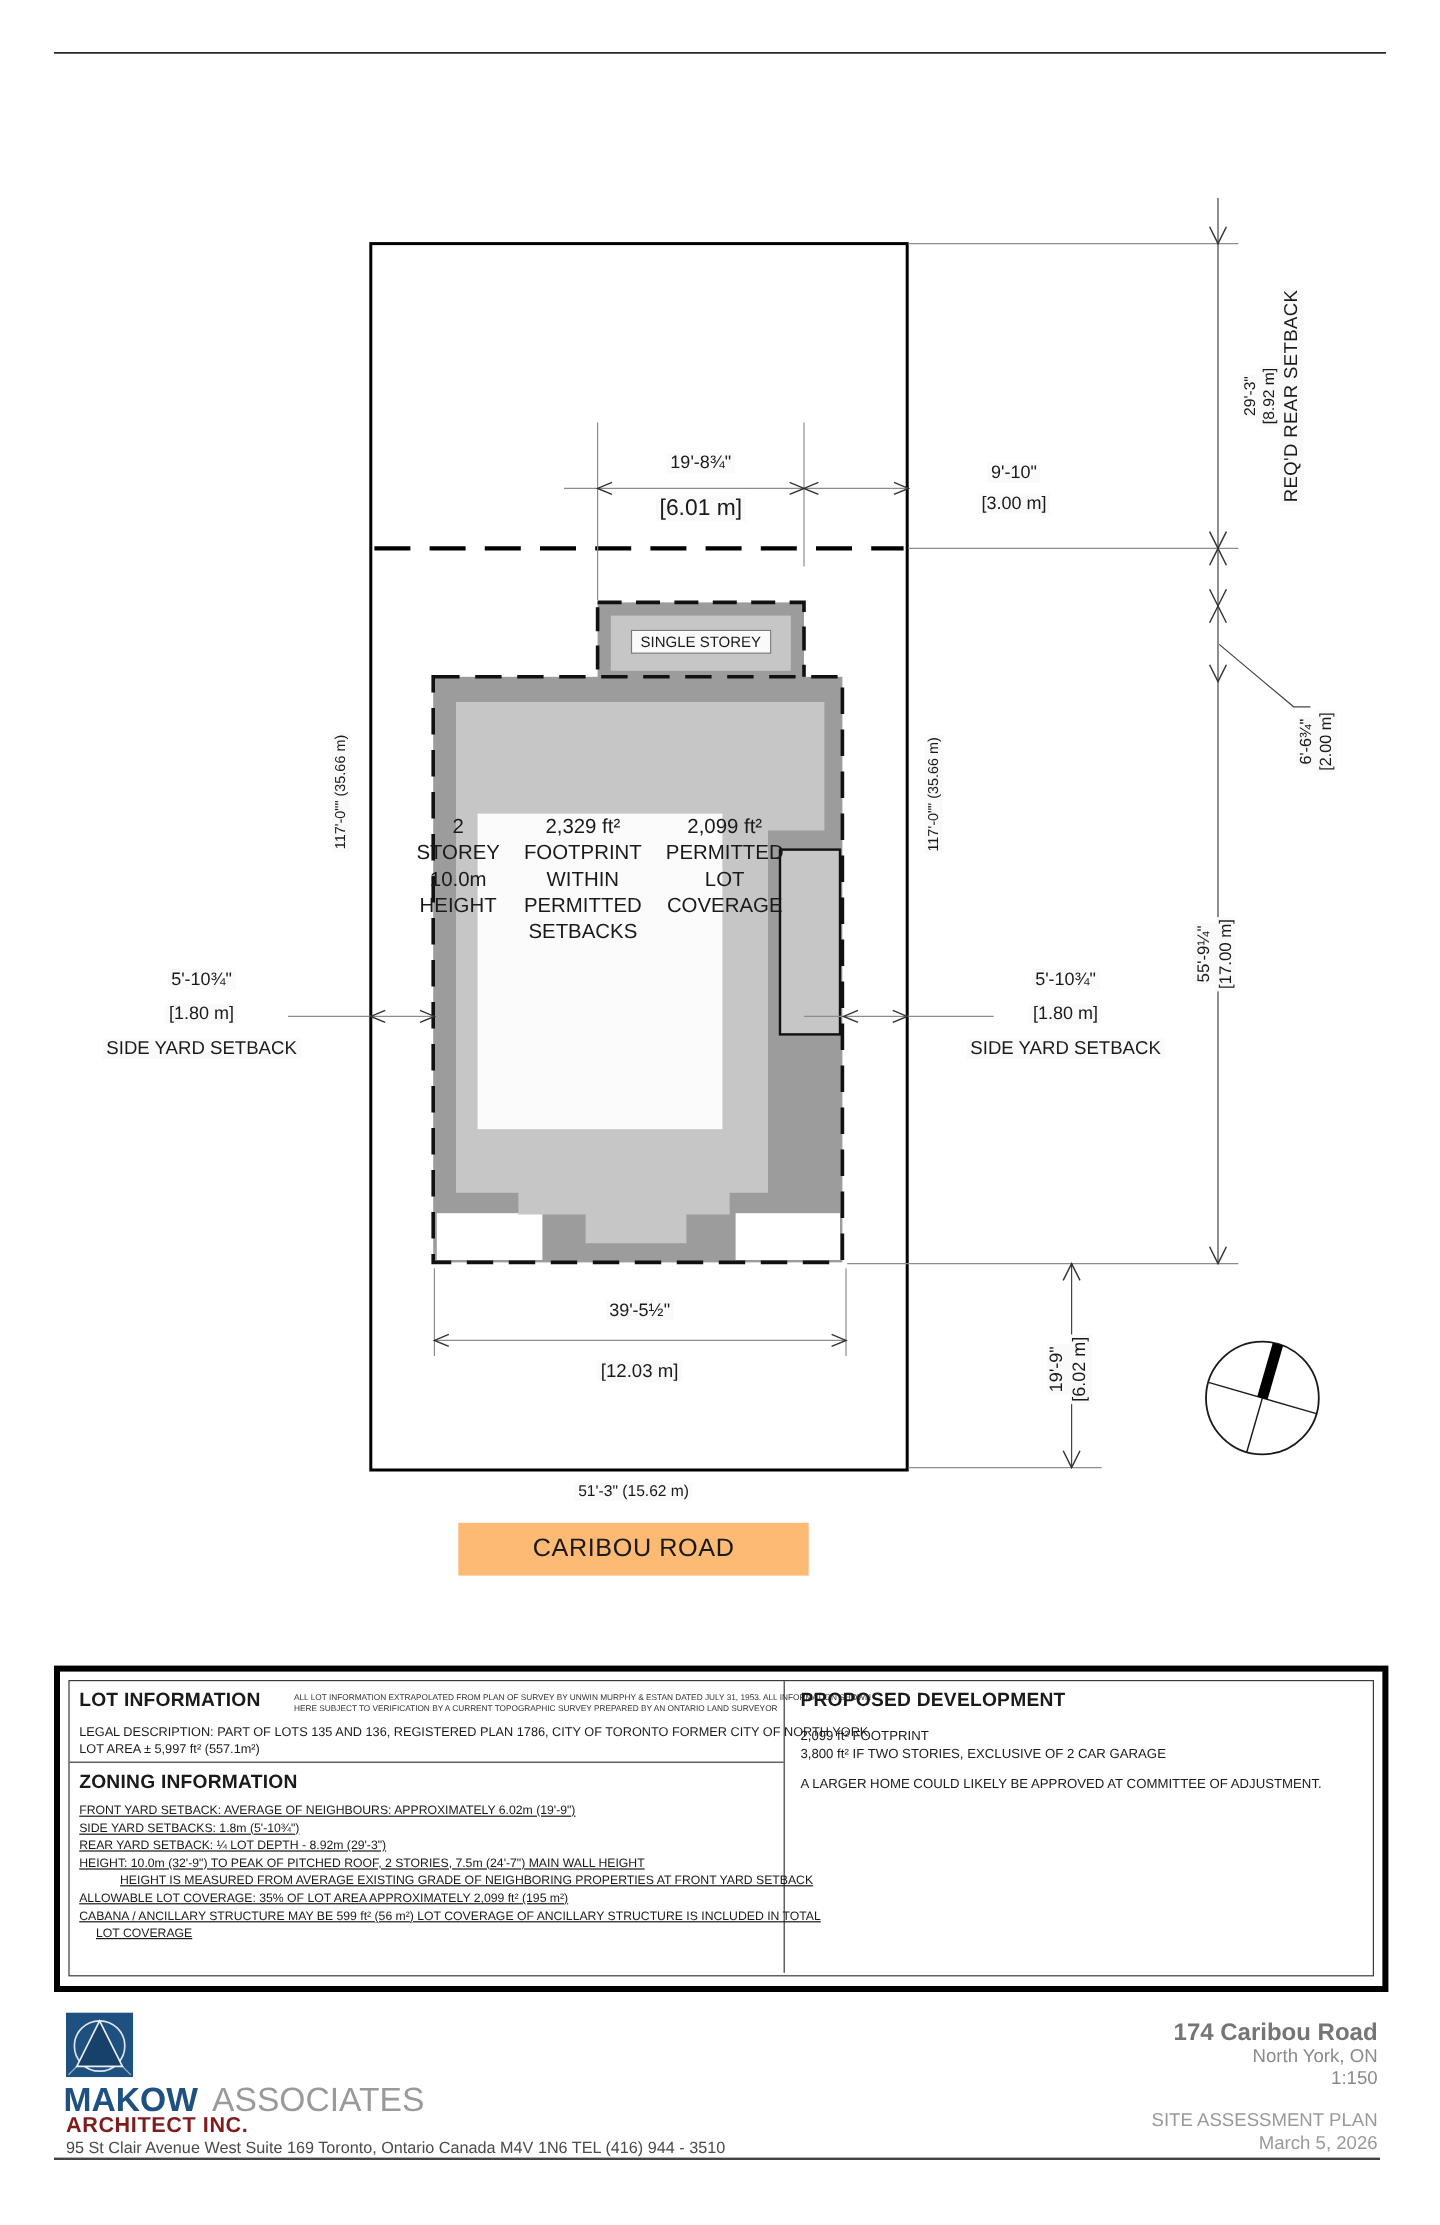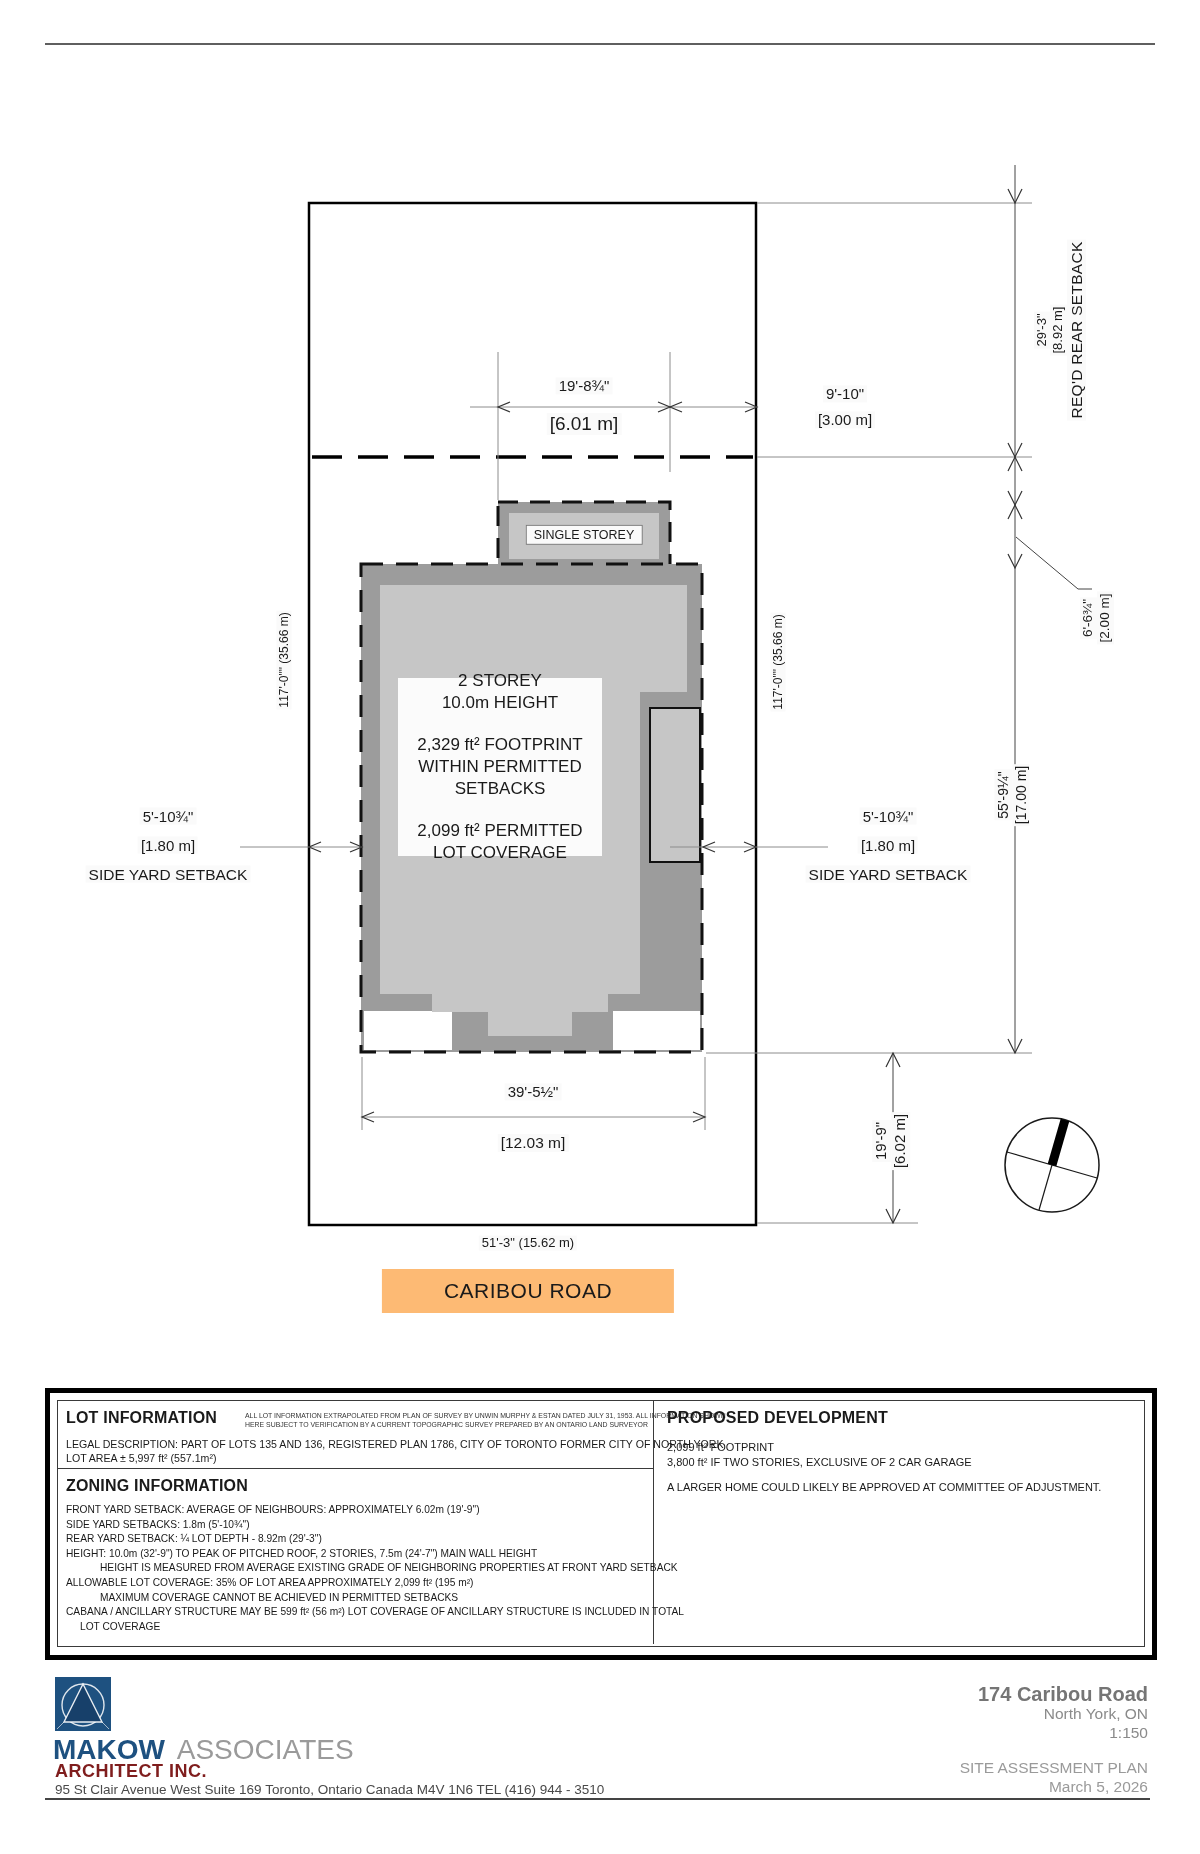--- a/index.html
+++ b/index.html
@@ -6,28 +6,28 @@
   #page{position:relative;width:1200px;height:1854px;background:#ffffff;
         font-family:"Liberation Sans", sans-serif;color:#1a1a1a;overflow:hidden;}
   .abs{position:absolute;}
   .ctr{transform:translate(-50%,-50%);}
   .dimtxt{background:#fafafa;padding:0 3px;white-space:nowrap;line-height:1.15;}
   .rot{transform:translate(-50%,-50%) rotate(-90deg);display:flex;flex-direction:column;
        align-items:center;white-space:nowrap;}
   .rot>div{background:#fafafa;padding:0 2px;line-height:1.25;}
   .tc{text-align:center;}
   
-  #bldg-box{left:398px;top:678px;width:204px;height:178px;background:#fbfbfb;
-            display:flex;flex-direction:column;justify-content:center;gap:20px;
+  #bldg-box{left:398px;top:678px;width:204px;height:263px;background:#fbfbfb;
+            display:flex;flex-direction:row;justify-content:center;gap:20px;
             font-size:17px;line-height:22px;text-align:center;}
   
   .tbl-outer{left:45px;top:1388px;width:1102px;height:262px;border:5px solid #000;}
   .tbl-inner{left:57px;top:1400px;width:1086px;height:245px;border:1px solid #3a3a3a;}
   .sec-title{font-weight:bold;font-size:16px;letter-spacing:.2px;}
-  .zline{font-size:10.2px;line-height:14.6px;white-space:nowrap;}
+  .zline{font-size:10.2px;line-height:14.6px;white-space:nowrap;text-decoration:underline;}
   .legal{font-size:10.6px;line-height:14px;white-space:nowrap;}
   .fineprint{font-size:6.9px;line-height:8.6px;color:#333;white-space:nowrap;}
   
   .addr{font-size:13.5px;color:#4a4a4a;}
   .titleblock{text-align:right;color:#8a8a8a;font-size:15.5px;line-height:19px;}
 </style>
 </head>
 <body>
 
 <div id="page">
@@ -191,21 +191,20 @@
   </div>
 
   <div class="abs sec-title" style="left:66px;top:1477px">ZONING INFORMATION</div>
   <div class="abs" style="left:66px;top:1503px">
     <div class="zline">FRONT YARD SETBACK: AVERAGE OF NEIGHBOURS:  APPROXIMATELY 6.02m (19'-9")</div>
     <div class="zline">SIDE YARD SETBACKS: 1.8m (5'-10¾")</div>
     <div class="zline">REAR YARD SETBACK: ¼ LOT DEPTH - 8.92m (29'-3")</div>
     <div class="zline">HEIGHT:  10.0m (32'-9") TO PEAK OF PITCHED ROOF, 2 STORIES, 7.5m (24'-7") MAIN WALL HEIGHT</div>
     <div class="zline" style="padding-left:34px">HEIGHT IS MEASURED FROM AVERAGE EXISTING GRADE OF NEIGHBORING PROPERTIES AT FRONT YARD SETBACK</div>
     <div class="zline">ALLOWABLE LOT COVERAGE: 35% OF LOT AREA APPROXIMATELY 2,099 ft²  (195 m²)</div>
-    <div class="zline" style="padding-left:34px">MAXIMUM COVERAGE CANNOT BE ACHIEVED IN PERMITTED SETBACKS</div>
     <div class="zline">CABANA / ANCILLARY STRUCTURE MAY BE 599 ft² (56 m²)  LOT COVERAGE OF ANCILLARY STRUCTURE IS INCLUDED IN TOTAL</div>
     <div class="zline" style="padding-left:14px">LOT COVERAGE</div>
   </div>
 
   <div class="abs sec-title" style="left:667px;top:1409px">PROPOSED DEVELOPMENT</div>
   <div class="abs" style="left:667px;top:1440px;font-size:11px;line-height:14.5px;white-space:nowrap">
     <div>2,099 ft² FOOTPRINT</div>
     <div>3,800 ft² IF TWO STORIES, EXCLUSIVE OF 2 CAR GARAGE</div>
     <div style="height:11px"></div>
     <div>A LARGER HOME COULD LIKELY BE APPROVED AT COMMITTEE OF ADJUSTMENT.</div>

